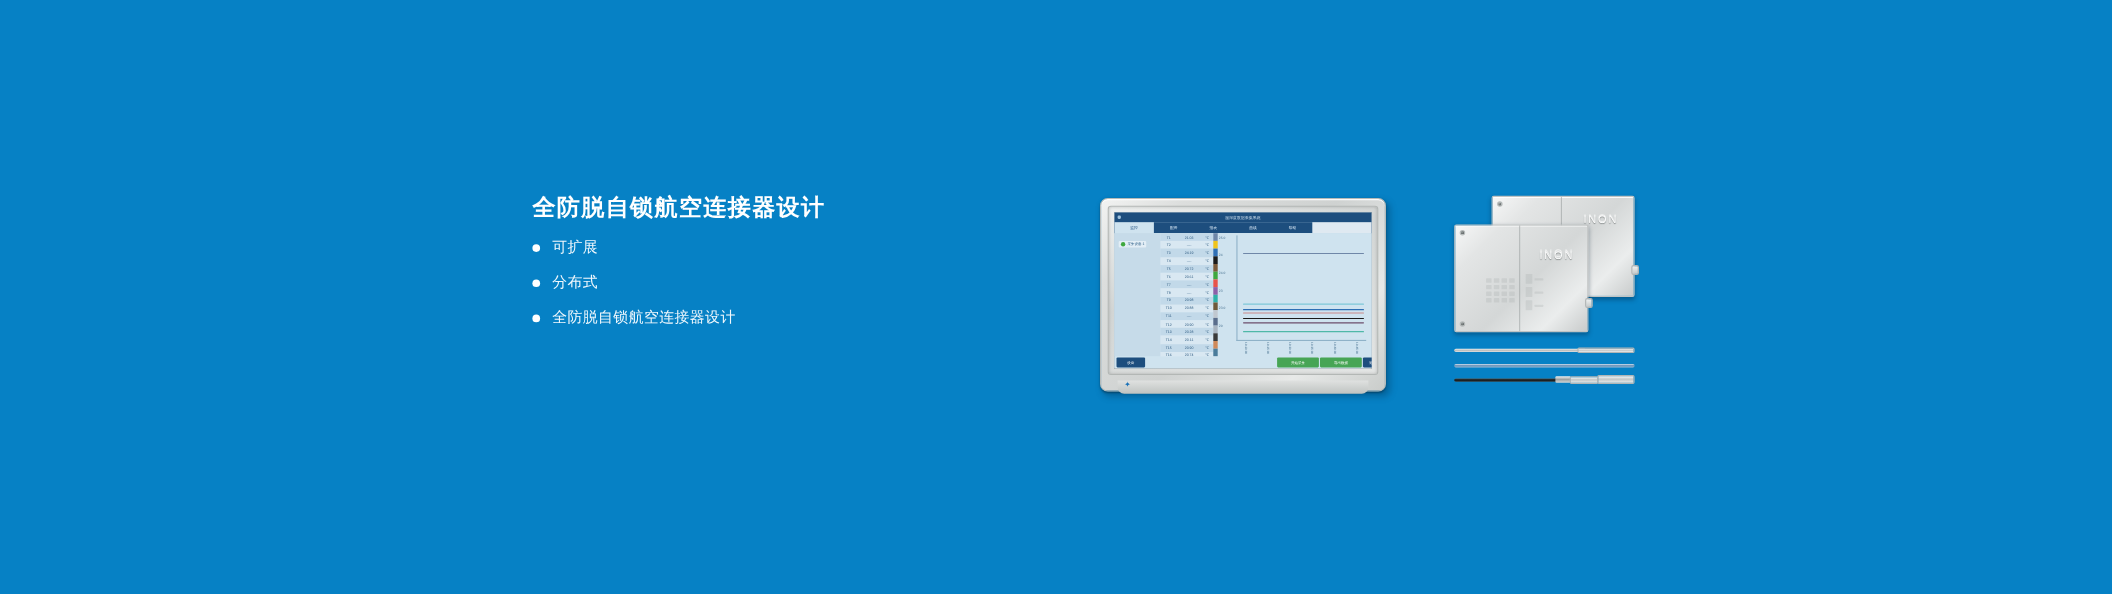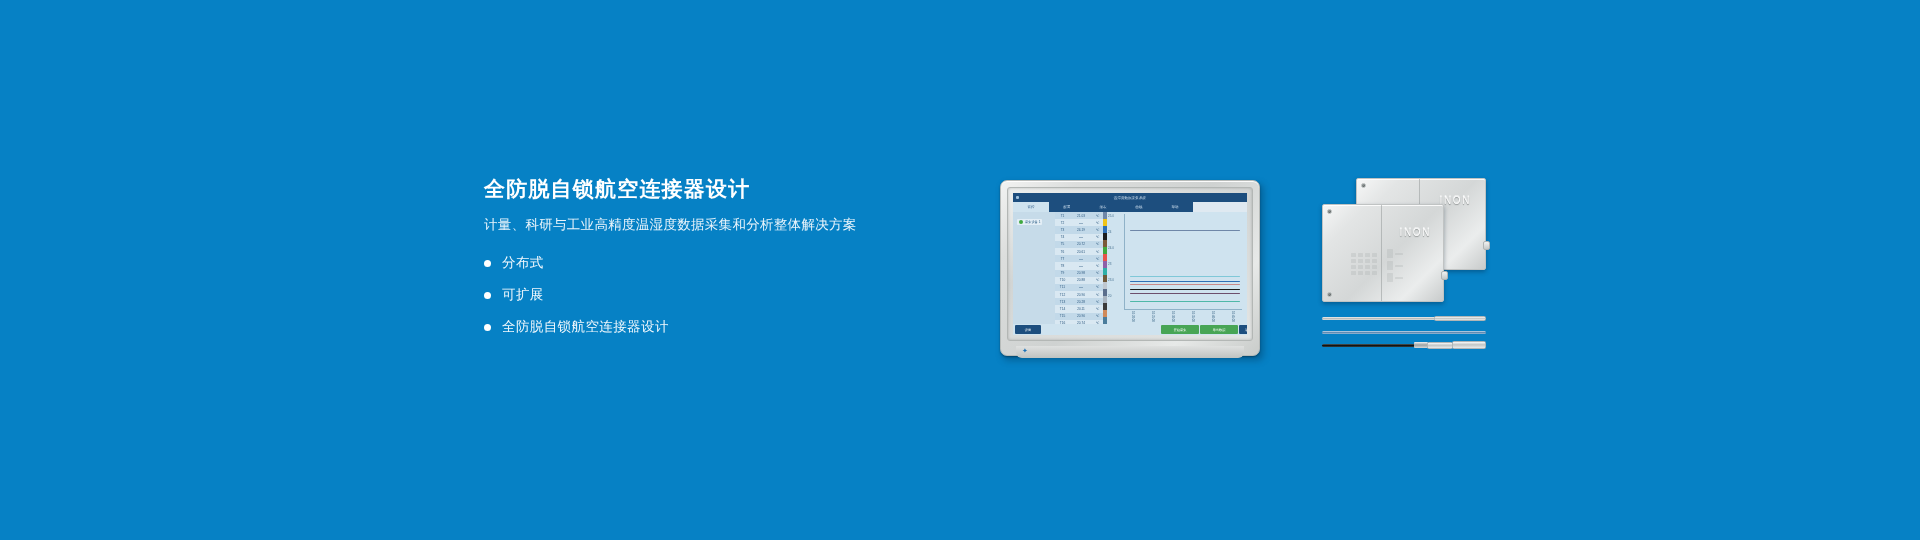--- a/index.html
+++ b/index.html
@@ -159,29 +159,28 @@
   .p-ferrule{position:absolute;border-radius:1px;
     background:linear-gradient(180deg,#f0f2f2,#9ea3a3 50%,#d6d9d9);}
 </style>
 </head>
 <body>
 
 <div class="banner">
 
   <div class="copy">
     <h1 class="headline">全防脱自锁航空连接器设计</h1>
-    <p class="subhead">计量、科研与工业高精度温湿度数据采集和分析整体解决方案</p>
     <ul class="feature-list">
       <li class="feature-item">
         <span class="bullet"></span>
-        <span>分布式</span>
+        <span>可扩展</span>
       </li>
       <li class="feature-item">
         <span class="bullet"></span>
-        <span>可扩展</span>
+        <span>分布式</span>
       </li>
       <li class="feature-item">
         <span class="bullet"></span>
         <span>全防脱自锁航空连接器设计</span>
       </li>
     </ul>
   </div>
 
   <div class="monitor">
     <div class="mon-shadow"></div>

